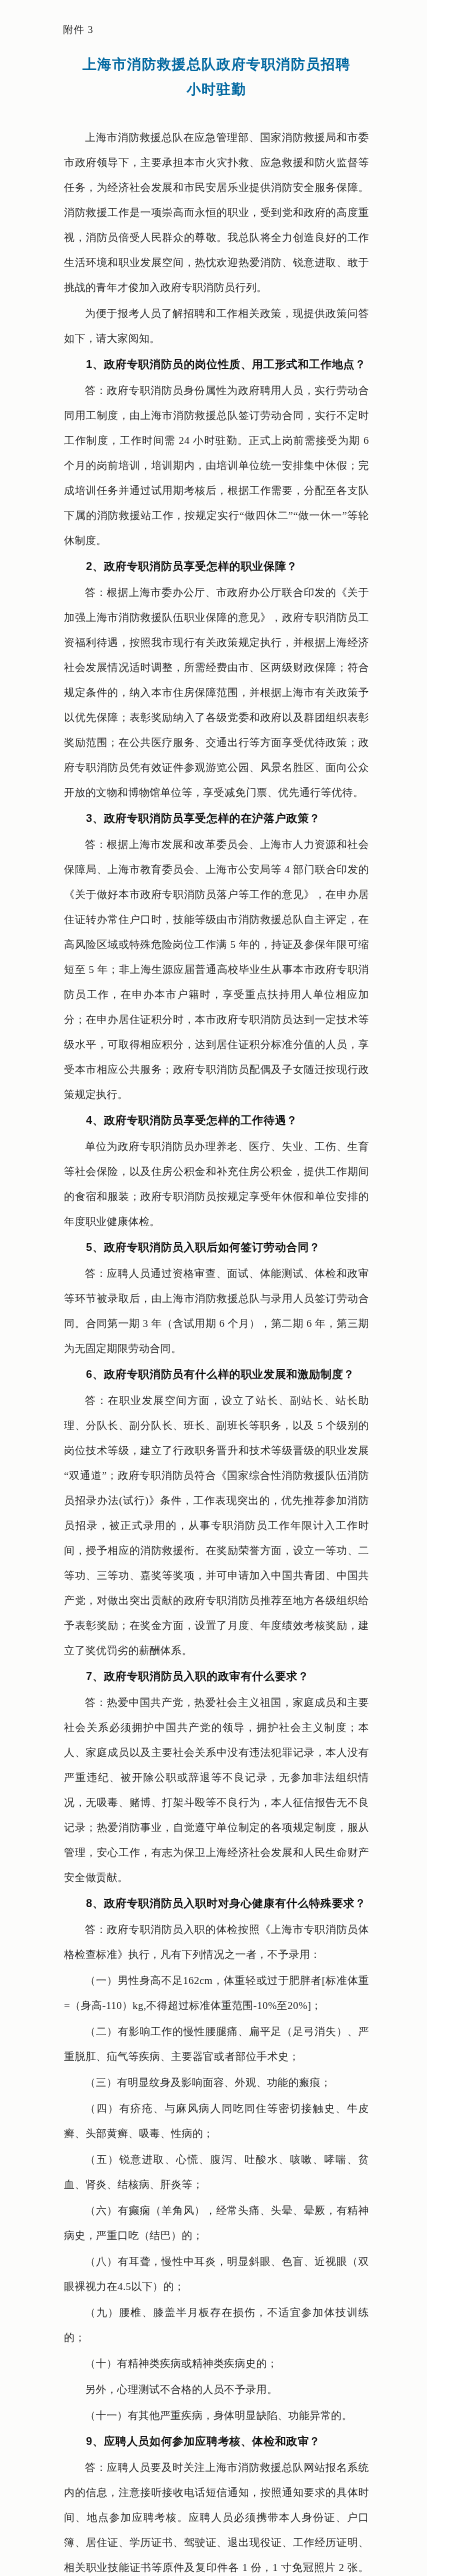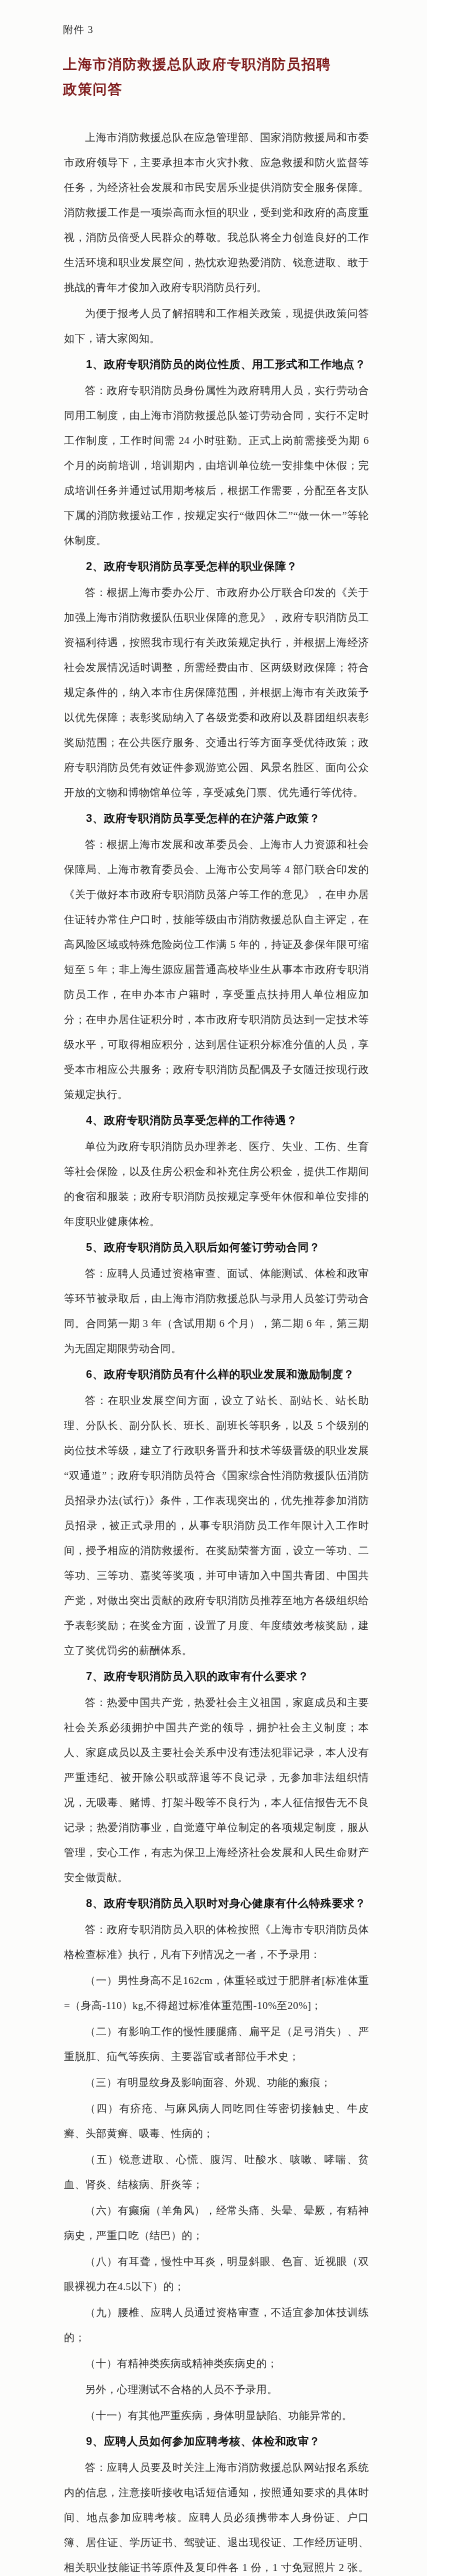--- a/index.html
+++ b/index.html
@@ -20,24 +20,25 @@
   }
   .attachment {
     font-size: 10.2px;
     line-height: 15.6px;
     margin: 0 0 14.4px 0;
     letter-spacing: 0.6px;
   }
   .doc-title {
     font-size: 14px;
     font-weight: 700;
+    text-align: center;
     line-height: 25px;
     letter-spacing: 0.9px;
     margin: 8px 0 23px 0;
-    color: #7f1d1d;
+    color: #0369a1;
   }
   .doc-body p.para {
     font-size: 10.5px;
     line-height: 25px;
     margin: 1px;
     text-align: justify;
     text-indent: 2em;
     letter-spacing: 0.2px;
     word-break: break-all;
   }
@@ -48,21 +49,21 @@
     letter-spacing: 0.4px;
     color: #141414;
   }
 </style>
 </head>
 <body>
 
 <div class="page">
   <div class="attachment">附件 3</div>
 
-  <h1 class="doc-title"><span>上海市消防救援总队政府专职消防员招聘</span><br><span>政策问答</span></h1>
+  <h1 class="doc-title"><span>上海市消防救援总队政府专职消防员招聘</span><br><span>小时驻勤</span></h1>
 
   <div class="doc-body">
       <p class="para body">上海市消防救援总队在应急管理部、国家消防救援局和市委市政府领导下，主要承担本市火灾扑救、应急救援和防火监督等任务，为经济社会发展和市民安居乐业提供消防安全服务保障。消防救援工作是一项崇高而永恒的职业，受到党和政府的高度重视，消防员倍受人民群众的尊敬。我总队将全力创造良好的工作生活环境和职业发展空间，热忱欢迎热爱消防、锐意进取、敢于挑战的青年才俊加入政府专职消防员行列。</p>
       <p class="para body">为便于报考人员了解招聘和工作相关政策，现提供政策问答如下，请大家阅知。</p>
       <p class="para question">1、政府专职消防员的岗位性质、用工形式和工作地点？</p>
       <p class="para answer">答：政府专职消防员身份属性为政府聘用人员，实行劳动合同用工制度，由上海市消防救援总队签订劳动合同，实行不定时工作制度，工作时间需 24 小时驻勤。正式上岗前需接受为期 6 个月的岗前培训，培训期内，由培训单位统一安排集中休假；完成培训任务并通过试用期考核后，根据工作需要，分配至各支队下属的消防救援站工作，按规定实行“做四休二”“做一休一”等轮休制度。</p>
       <p class="para question">2、政府专职消防员享受怎样的职业保障？</p>
       <p class="para answer">答：根据上海市委办公厅、市政府办公厅联合印发的《关于加强上海市消防救援队伍职业保障的意见》，政府专职消防员工资福利待遇，按照我市现行有关政策规定执行，并根据上海经济社会发展情况适时调整，所需经费由市、区两级财政保障；符合规定条件的，纳入本市住房保障范围，并根据上海市有关政策予以优先保障；表彰奖励纳入了各级党委和政府以及群团组织表彰奖励范围；在公共医疗服务、交通出行等方面享受优待政策；政府专职消防员凭有效证件参观游览公园、风景名胜区、面向公众开放的文物和博物馆单位等，享受减免门票、优先通行等优待。</p>
       <p class="para question">3、政府专职消防员享受怎样的在沪落户政策？</p>
       <p class="para answer">答：根据上海市发展和改革委员会、上海市人力资源和社会保障局、上海市教育委员会、上海市公安局等 4 部门联合印发的《关于做好本市政府专职消防员落户等工作的意见》，在申办居住证转办常住户口时，技能等级由市消防救援总队自主评定，在高风险区域或特殊危险岗位工作满 5 年的，持证及参保年限可缩短至 5 年；非上海生源应届普通高校毕业生从事本市政府专职消防员工作，在申办本市户籍时，享受重点扶持用人单位相应加分；在申办居住证积分时，本市政府专职消防员达到一定技术等级水平，可取得相应积分，达到居住证积分标准分值的人员，享受本市相应公共服务；政府专职消防员配偶及子女随迁按现行政策规定执行。</p>
@@ -76,21 +77,21 @@
       <p class="para answer">答：热爱中国共产党，热爱社会主义祖国，家庭成员和主要社会关系必须拥护中国共产党的领导，拥护社会主义制度；本人、家庭成员以及主要社会关系中没有违法犯罪记录，本人没有严重违纪、被开除公职或辞退等不良记录，无参加非法组织情况，无吸毒、赌博、打架斗殴等不良行为，本人征信报告无不良记录；热爱消防事业，自觉遵守单位制定的各项规定制度，服从管理，安心工作，有志为保卫上海经济社会发展和人民生命财产安全做贡献。</p>
       <p class="para question">8、政府专职消防员入职时对身心健康有什么特殊要求？</p>
       <p class="para answer">答：政府专职消防员入职的体检按照《上海市专职消防员体格检查标准》执行，凡有下列情况之一者，不予录用：</p>
       <p class="para answer">（一）男性身高不足162cm，体重轻或过于肥胖者[标准体重=（身高-110）kg,不得超过标准体重范围-10%至20%]；</p>
       <p class="para answer">（二）有影响工作的慢性腰腿痛、扁平足（足弓消失）、严重脱肛、疝气等疾病、主要器官或者部位手术史；</p>
       <p class="para answer">（三）有明显纹身及影响面容、外观、功能的瘢痕；</p>
       <p class="para answer">（四）有疥疮、与麻风病人同吃同住等密切接触史、牛皮癣、头部黄癣、吸毒、性病的；</p>
       <p class="para answer">（五）锐意进取、心慌、腹泻、吐酸水、咳嗽、哮喘、贫血、肾炎、结核病、肝炎等；</p>
       <p class="para answer">（六）有癫痫（羊角风），经常头痛、头晕、晕厥，有精神病史，严重口吃（结巴）的；</p>
       <p class="para answer">（八）有耳聋，慢性中耳炎，明显斜眼、色盲、近视眼（双眼裸视力在4.5以下）的；</p>
-      <p class="para answer">（九）腰椎、应聘人员通过资格审查，不适宜参加体技训练的；</p>
+      <p class="para answer">（九）腰椎、膝盖半月板存在损伤，不适宜参加体技训练的；</p>
       <p class="para answer">（十）有精神类疾病或精神类疾病史的；</p>
       <p class="para answer">另外，心理测试不合格的人员不予录用。</p>
       <p class="para answer">（十一）有其他严重疾病，身体明显缺陷、功能异常的。</p>
       <p class="para question">9、应聘人员如何参加应聘考核、体检和政审？</p>
       <p class="para answer">答：应聘人员要及时关注上海市消防救援总队网站报名系统内的信息，注意接听接收电话短信通知，按照通知要求的具体时间、地点参加应聘考核。应聘人员必须携带本人身份证、户口簿、居住证、学历证书、驾驶证、退出现役证、工作经历证明、相关职业技能证书等原件及复印件各 1 份，1 寸免冠照片 2 张。考核结束后，按照报考支队电话或短信通知要求参加体检和政审。</p>
       <p class="para question">17、对编造假文凭、假证照、考试作弊等弄虚作假行为的报考者应如何进行处理?</p>
       <p class="para answer">答：一经发现并查实，立即取消其考试、聘用资格。</p>
     </div>
 </div>
 

